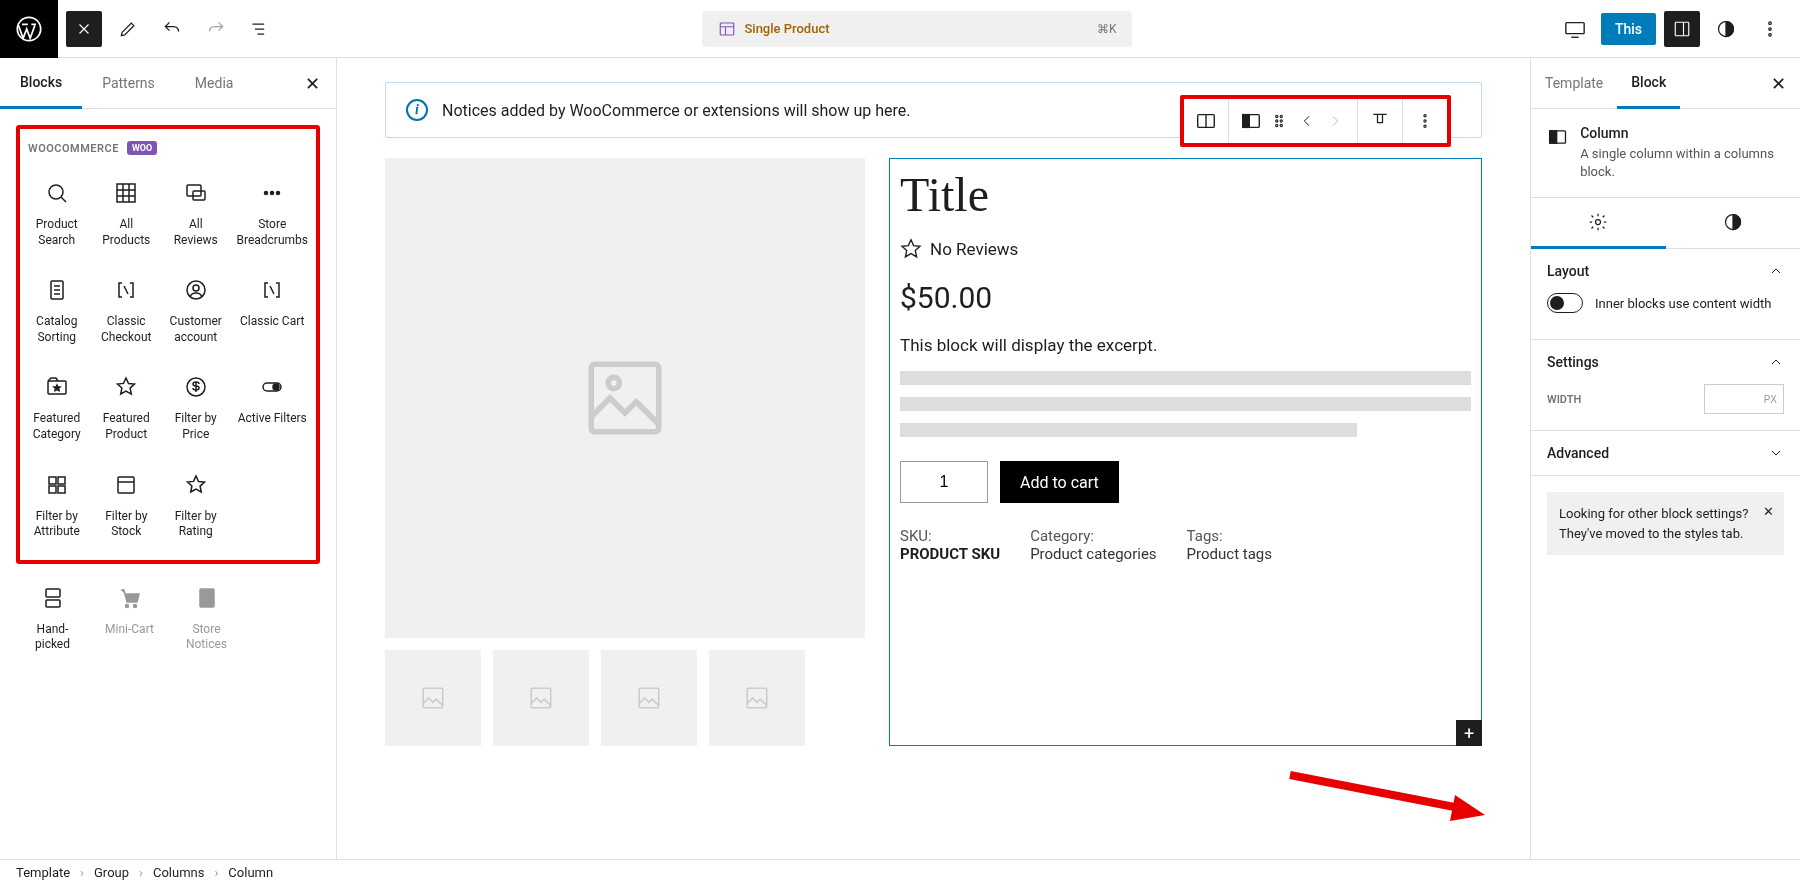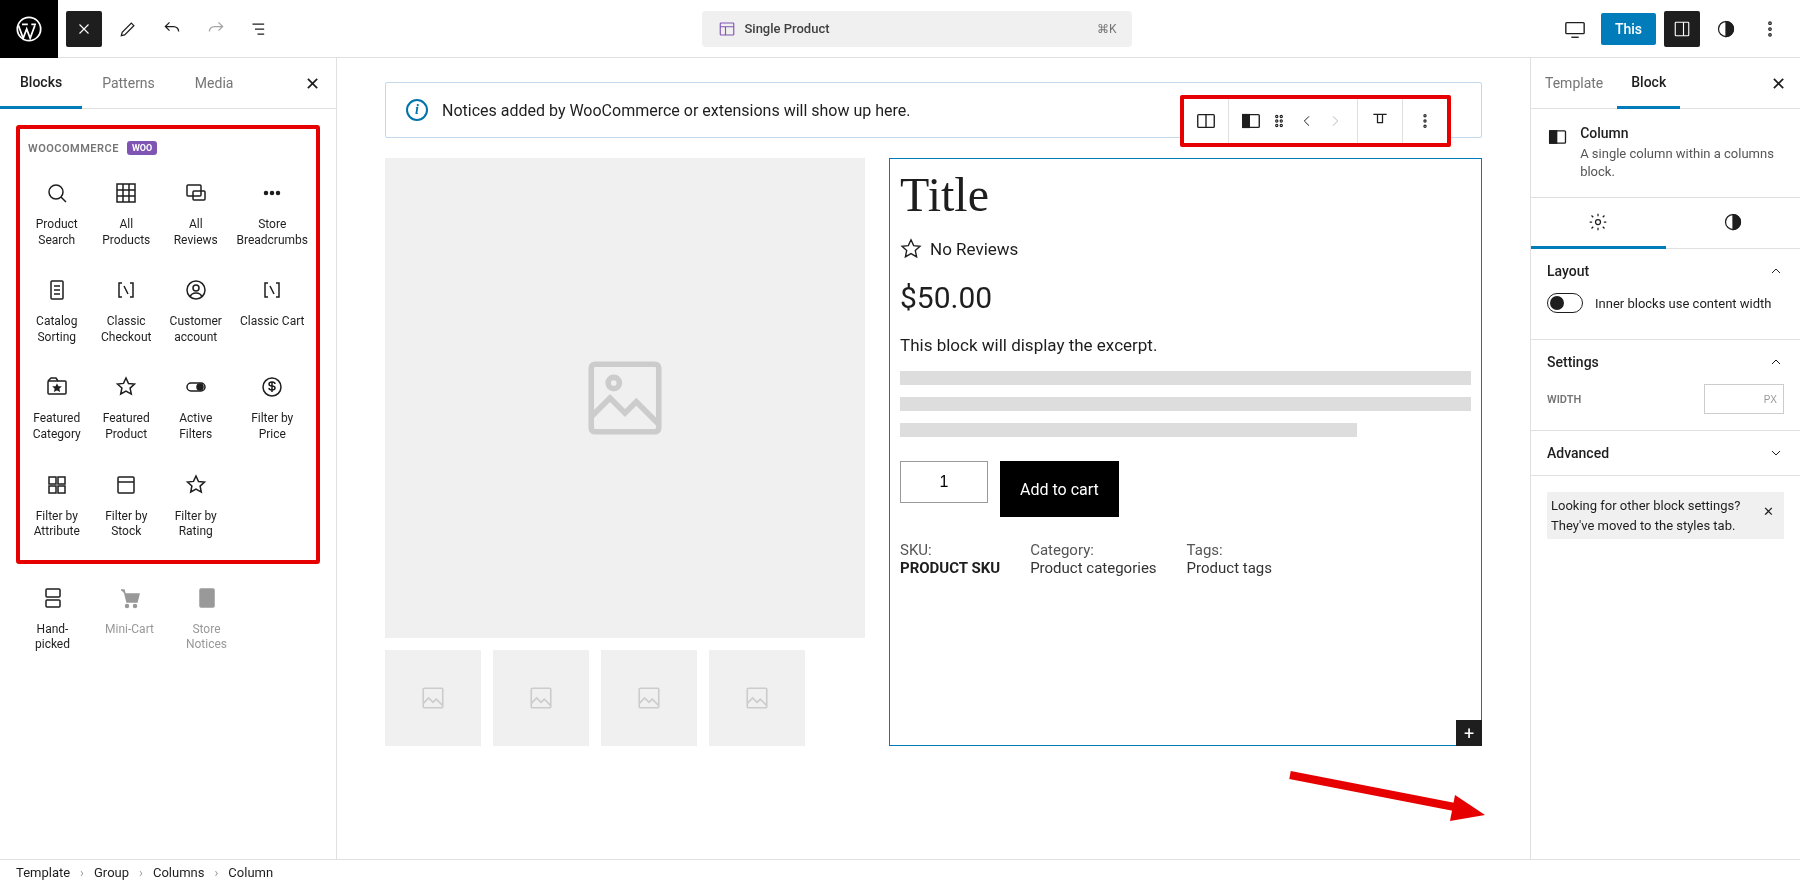--- a/index.html
+++ b/index.html
@@ -6,21 +6,21 @@
 body { font-family: -apple-system, BlinkMacSystemFont, "Segoe UI", Roboto, sans-serif; font-size: 13px; color: #1e1e1e; background: #fff; overflow: hidden; }
 
 .topbar { height: 58px; border-bottom: 1px solid #e0e0e0; display: flex; align-items: center; padding: 0 12px; gap: 8px; }
 .logo { width: 58px; height: 58px; background: #000; display: flex; align-items: center; justify-content: center; margin: -12px 0 -12px -12px; }
 .logo svg { fill: #fff; }
 .icon-btn { width: 36px; height: 36px; display: flex; align-items: center; justify-content: center; cursor: pointer; border-radius: 2px; }
 .icon-btn.dark { background: #1e1e1e; color: #fff; }
 .icon-btn.dark svg { stroke: #fff; }
 .topbar-center { flex: 1; display: flex; justify-content: center; }
 .title-pill { background: #f0f0f0; border-radius: 4px; height: 36px; width: 430px; display: flex; align-items: center; justify-content: space-between; padding: 0 16px; }
-.title-pill-left { display: flex; align-items: center; gap: 8px; color: #404040; font-weight: 500; }
+.title-pill-left { display: flex; align-items: center; gap: 8px; color: #a16207; font-weight: 500; }
 .title-pill-left svg { stroke: #7f54b3; }
 .kbd { color: #757575; font-size: 12px; }
 .save-btn { background: #007cba; color: #fff; padding: 8px 14px; border-radius: 2px; font-weight: 500; cursor: pointer; font-size: 14px; }
 
 .main { display: flex; height: calc(100vh - 58px - 26px); }
 
 .left-panel { width: 337px; border-right: 1px solid #e0e0e0; display: flex; flex-direction: column; position: relative; }
 .left-tabs { display: flex; border-bottom: 1px solid #e0e0e0; align-items: center; }
 .left-tab { padding: 16px 20px; cursor: pointer; color: #757575; font-size: 14px; }
 .left-tab.active { color: #1e1e1e; font-weight: 500; border-bottom: 3px solid #007cba; margin-bottom: -1px; }
@@ -57,21 +57,21 @@
 .prod-title { font-family: Georgia, serif; font-size: 48px; font-weight: 400; margin-bottom: 16px; }
 .reviews-row { display: flex; align-items: center; gap: 8px; font-size: 17px; margin-bottom: 20px; }
 .star-icon { width: 22px; height: 22px; }
 .price { font-size: 30px; margin-bottom: 20px; }
 .excerpt { font-size: 17px; margin-bottom: 16px; }
 .skel-lines { margin-bottom: 24px; }
 .skel { height: 14px; background: #ddd; margin-bottom: 12px; }
 .skel.short { width: 80%; }
 .cart-row { display: flex; gap: 12px; margin-bottom: 24px; }
 .qty-input { width: 88px; height: 42px; border: 1px solid #999; background: #fff; text-align: center; font-size: 16px; }
-.add-cart-btn { background: #000; color: #fff; padding: 0 20px; height: 56px; display: flex; align-items: center; font-size: 16px; cursor: pointer; }
+.add-cart-btn { background: #000; color: #fff; padding: 0 20px; height: 42px; display: flex; align-items: center; font-size: 16px; cursor: pointer; }
 .meta-row { display: flex; gap: 30px; font-size: 15px; }
 .meta-col .meta-label { color: #555; }
 .meta-col .meta-val { font-weight: bold; }
 .meta-col .meta-val2 { color: #333; }
 .add-block { position: absolute; bottom: -1px; right: -1px; width: 26px; height: 26px; background: #1e1e1e; color: #fff; display: flex; align-items: center; justify-content: center; font-size: 18px; cursor: pointer; }
 
 .arrow-annotation { position: absolute; bottom: 34px; right: 30px; pointer-events: none; }
 
 .right-panel { width: 270px; border-left: 1px solid #e0e0e0; display: flex; flex-direction: column; }
 .right-tabs { display: flex; border-bottom: 1px solid #e0e0e0; align-items: center; }
@@ -88,21 +88,21 @@
 .panel-header { padding: 14px 16px; display: flex; justify-content: space-between; align-items: center; cursor: pointer; font-size: 14px; font-weight: 500; }
 .panel-body { padding: 0 16px 16px; }
 .toggle-row { display: flex; align-items: center; gap: 12px; margin-bottom: 10px; }
 .toggle { width: 36px; height: 20px; border: 1px solid #1e1e1e; border-radius: 10px; position: relative; cursor: pointer; }
 .toggle::after { content: ''; width: 14px; height: 14px; background: #1e1e1e; border-radius: 50%; position: absolute; top: 2px; left: 2px; }
 .toggle-label { font-size: 13px; }
 .help-text { font-size: 12px; color: #757575; line-height: 1.5; }
 .width-row { display: flex; justify-content: space-between; align-items: center; }
 .width-label { text-transform: uppercase; font-size: 11px; color: #757575; font-weight: 600; }
 .width-input { width: 80px; height: 30px; border: 1px solid #ccc; text-align: right; padding-right: 6px; font-size: 10px; color: #999; }
-.tip-box { margin: 16px; background: #f0f0f0; padding: 4px; font-size: 13px; position: relative; line-height: 1.5; }
+.tip-box { margin: 16px; background: #f0f0f0; padding: 12px; font-size: 13px; position: relative; line-height: 1.5; }
 .tip-close { position: absolute; top: 10px; right: 10px; cursor: pointer; }
 
 .breadcrumb-bar { height: 26px; border-top: 1px solid #e0e0e0; display: flex; align-items: center; padding: 0 16px; gap: 10px; font-size: 13px; background: #fff; }
 .bc-sep { color: #999; }
 
 svg { stroke: currentColor; fill: none; stroke-width: 1.5; }
 </style>
 </head>
 <body>
 
@@ -280,34 +280,34 @@
       <div class="icon-wrap">
                 <svg width="24" height="24" viewBox="0 0 24 24">
                   <path d="M12 3l2.5 5.5 6 .6-4.4 4 1.2 6L12 16l-5.3 3 1.2-6L3.5 9l6-.6L12 3z"></path>
                 </svg>
               </div>
       <div class="label">Featured Product</div>
     </div>
     <div class="block-item ">
       <div class="icon-wrap">
                 <svg width="24" height="24" viewBox="0 0 24 24">
+                  <circle cx="12" cy="12" r="9"></circle>
+                  <path d="M12 7v10M15 9c0-1-1-2-3-2s-3 1-3 2 1 2 3 2 3 1 3 2-1 2-3 2-3-1-3-2"></path>
+                </svg>
+              </div>
+      <div class="label">Filter by Price</div>
+    </div>
+    <div class="block-item ">
+      <div class="icon-wrap">
+                <svg width="24" height="24" viewBox="0 0 24 24">
                   <rect x="3" y="8" width="18" height="8" rx="4"></rect>
                   <circle cx="16" cy="12" r="3" fill="currentColor"></circle>
                 </svg>
               </div>
       <div class="label">Active Filters</div>
-    </div>
-    <div class="block-item ">
-      <div class="icon-wrap">
-                <svg width="24" height="24" viewBox="0 0 24 24">
-                  <circle cx="12" cy="12" r="9"></circle>
-                  <path d="M12 7v10M15 9c0-1-1-2-3-2s-3 1-3 2 1 2 3 2 3 1 3 2-1 2-3 2-3-1-3-2"></path>
-                </svg>
-              </div>
-      <div class="label">Filter by Price</div>
     </div>
     <div class="block-item ">
       <div class="icon-wrap">
                 <svg width="24" height="24" viewBox="0 0 24 24">
                   <rect x="4" y="4" width="7" height="7"></rect>
                   <rect x="13" y="4" width="7" height="7"></rect>
                   <rect x="4" y="13" width="7" height="7"></rect>
                   <rect x="13" y="13" width="7" height="7"></rect>
                 </svg>
               </div>

